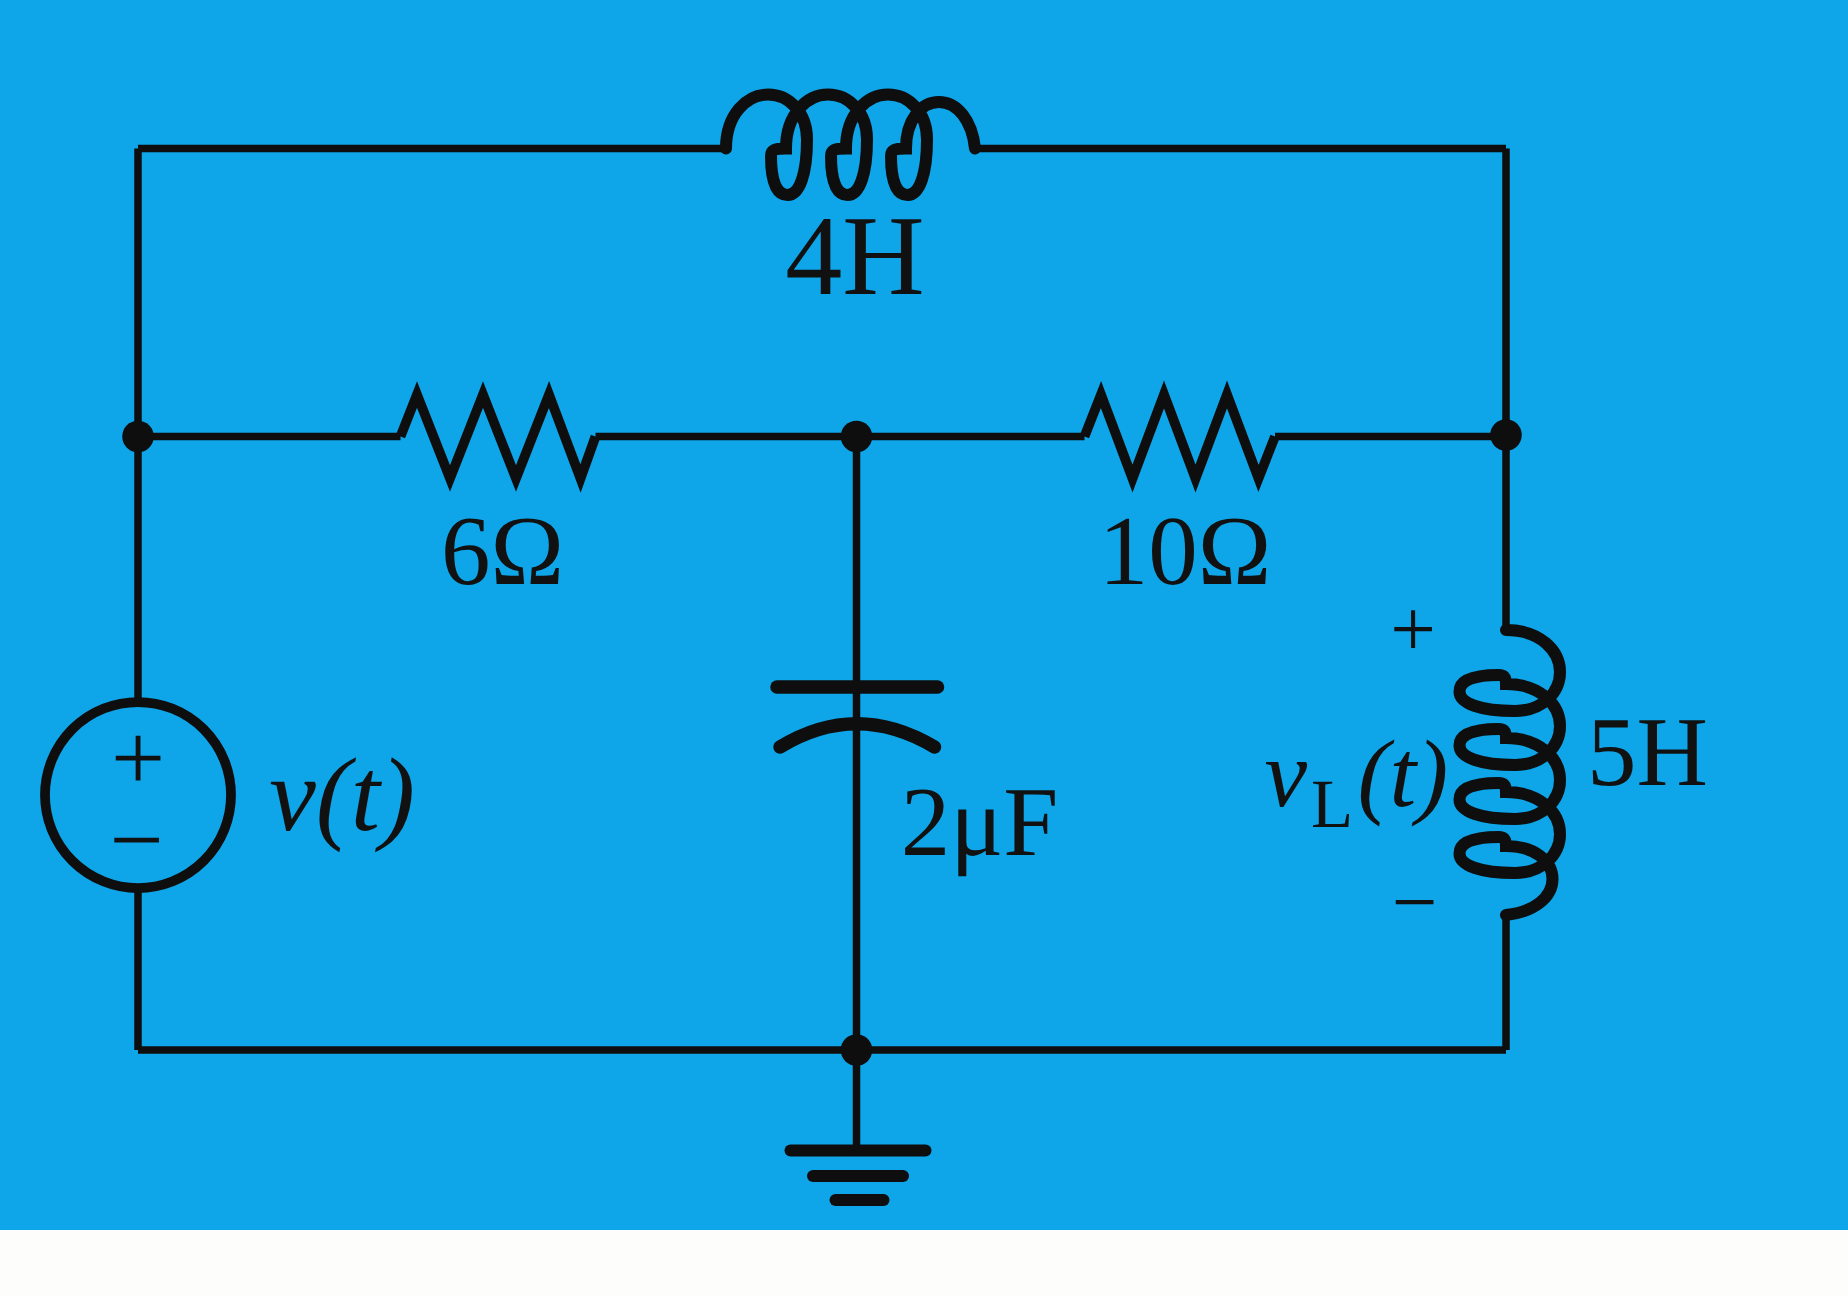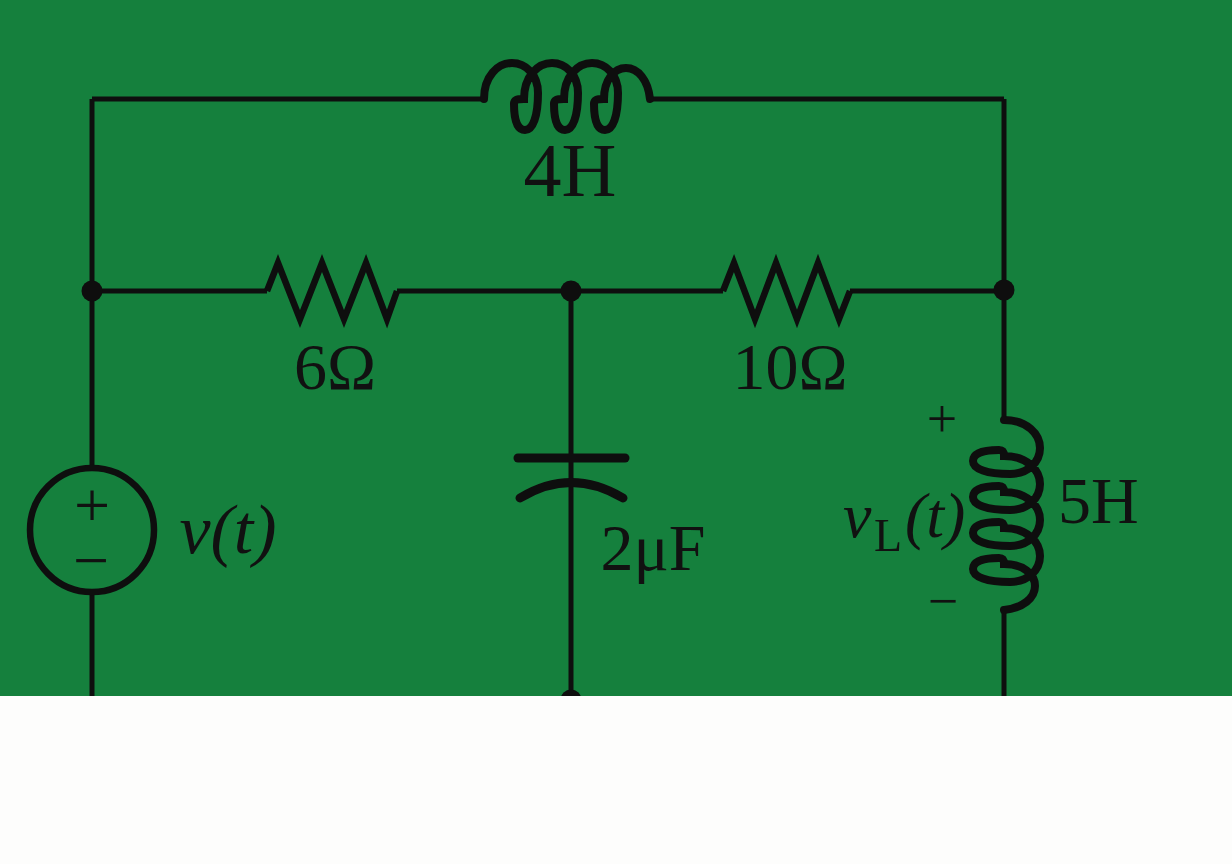--- a/index.html
+++ b/index.html
@@ -3,22 +3,22 @@
 <meta charset="utf-8">
 <style>
   html, body {
     margin: 0;
     padding: 0;
     background: #fdfdfc;
   }
   .stage {
     position: relative;
     width: 1232px;
-    height: 696px;
-    background: #15803d;
+    height: 820px;
+    background: #0ea5e9;
     overflow: hidden;
     font-family: "Liberation Serif", "DejaVu Serif", serif;
   }
   svg { position: absolute; inset: 0; display: block; }
   .wire   { fill: none; stroke: #0e0e0e; stroke-width: 5; stroke-linecap: butt; }
   .coil   { fill: none; stroke: #0e0e0e; stroke-width: 8; stroke-linecap: round; }
   .zigzag { fill: none; stroke: #0e0e0e; stroke-width: 6.5; stroke-linejoin: miter; stroke-linecap: butt; }
   .plate  { fill: none; stroke: #0e0e0e; stroke-width: 9; stroke-linecap: round; }
   .ring   { fill: none; stroke: #0e0e0e; stroke-width: 6.5; }
   .gndbar { fill: none; stroke: #0e0e0e; stroke-width: 8; stroke-linecap: round; }

